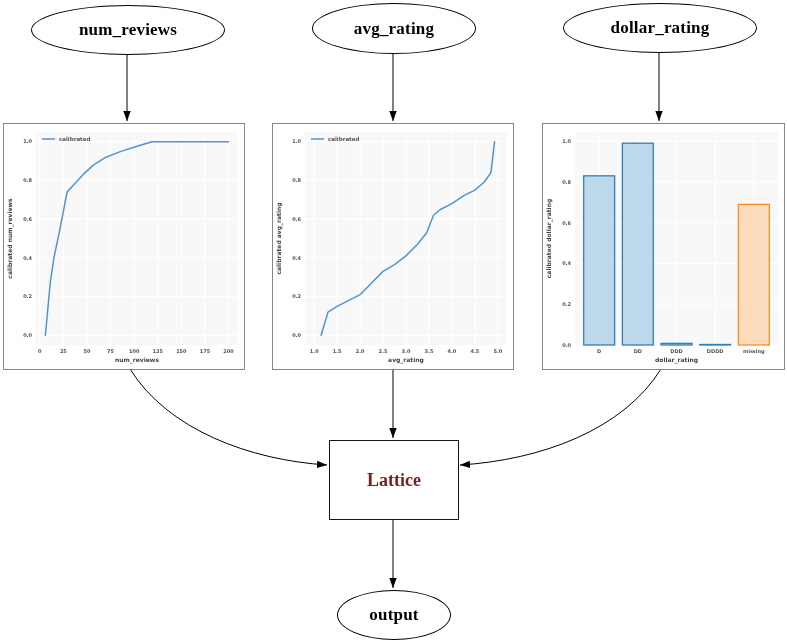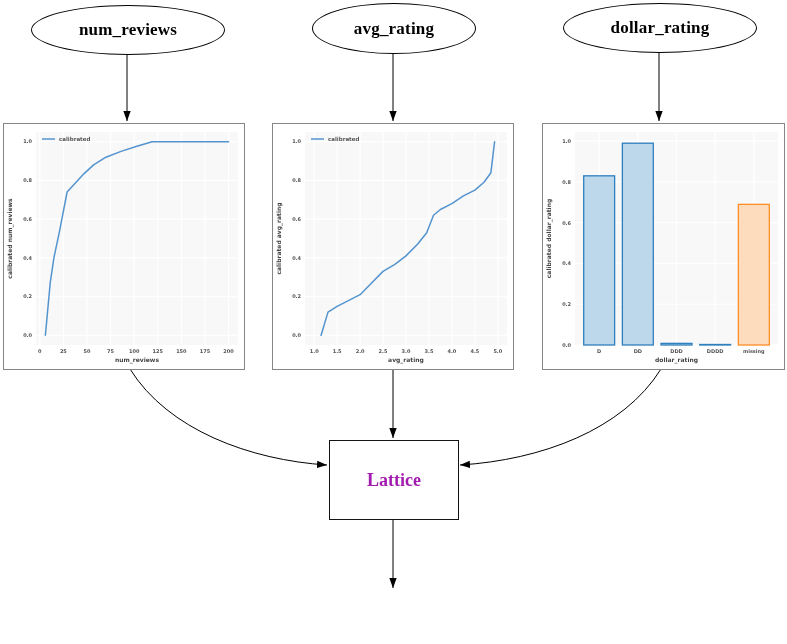--- a/index.html
+++ b/index.html
@@ -2,21 +2,21 @@
 <html><head>
 <meta charset="utf-8">
 <style>
   html,body{margin:0;padding:0;background:#ffffff;}
   body{width:787px;height:644px;font-family:"Liberation Serif","DejaVu Serif",serif;}
   .diagram{position:relative;width:787px;height:644px;background:#fff;overflow:hidden;font-weight:bold;}
   .edges{position:absolute;left:0;top:0;width:787px;height:644px;pointer-events:none;}
   .node-ellipse{position:absolute;border:1px solid #000;border-radius:50%;background:#fff;
     display:flex;align-items:center;justify-content:center;font-size:17px;color:#000;letter-spacing:.2px;}
   .node-box{position:absolute;border:1.5px solid #141414;background:#fff;
-    display:flex;align-items:center;justify-content:center;font-size:18px;color:#a21caf;}
+    display:flex;align-items:center;justify-content:center;font-size:18px;color:#7f1d1d;}
   .plot-panel{position:absolute;border:1px solid #868686;background:#fff;box-sizing:content-box;}
   .plot-panel svg{display:block;font-family:"DejaVu Sans","Liberation Sans",sans-serif;}
 </style>
 </head>
 <body>
 
 <div class="diagram">
 
   <svg class="edges" width="787" height="644" viewBox="0 0 787 644">
     <defs>
@@ -157,14 +157,17 @@
         <rect x="118.03333333333333" y="219.36937799043062" width="30.93333333333331" height="1.6306220095693789" fill="#bdd7eb" stroke="#2e7fbe" stroke-width="1.3"></rect>
         <rect x="156.7" y="220.5" width="30.933333333333366" height="0.5" fill="#bdd7eb" stroke="#2e7fbe" stroke-width="1.3"></rect>
         <rect x="195.36666666666665" y="80.35885167464116" width="30.933333333333366" height="140.64114832535884" fill="#fddcbd" stroke="#fd8d26" stroke-width="1.3"></rect>
       </svg>
   </div>
 
   <div class="node-box" style="left:329px;top:440px;width:128px;height:78px;">
     <span>Lattice</span>
   </div>
 
+  <div class="node-ellipse" style="left:337px;top:590px;width:112px;height:48px;">
+    <span>output</span>
+  </div>
 
 </div>
 
 </body></html>

